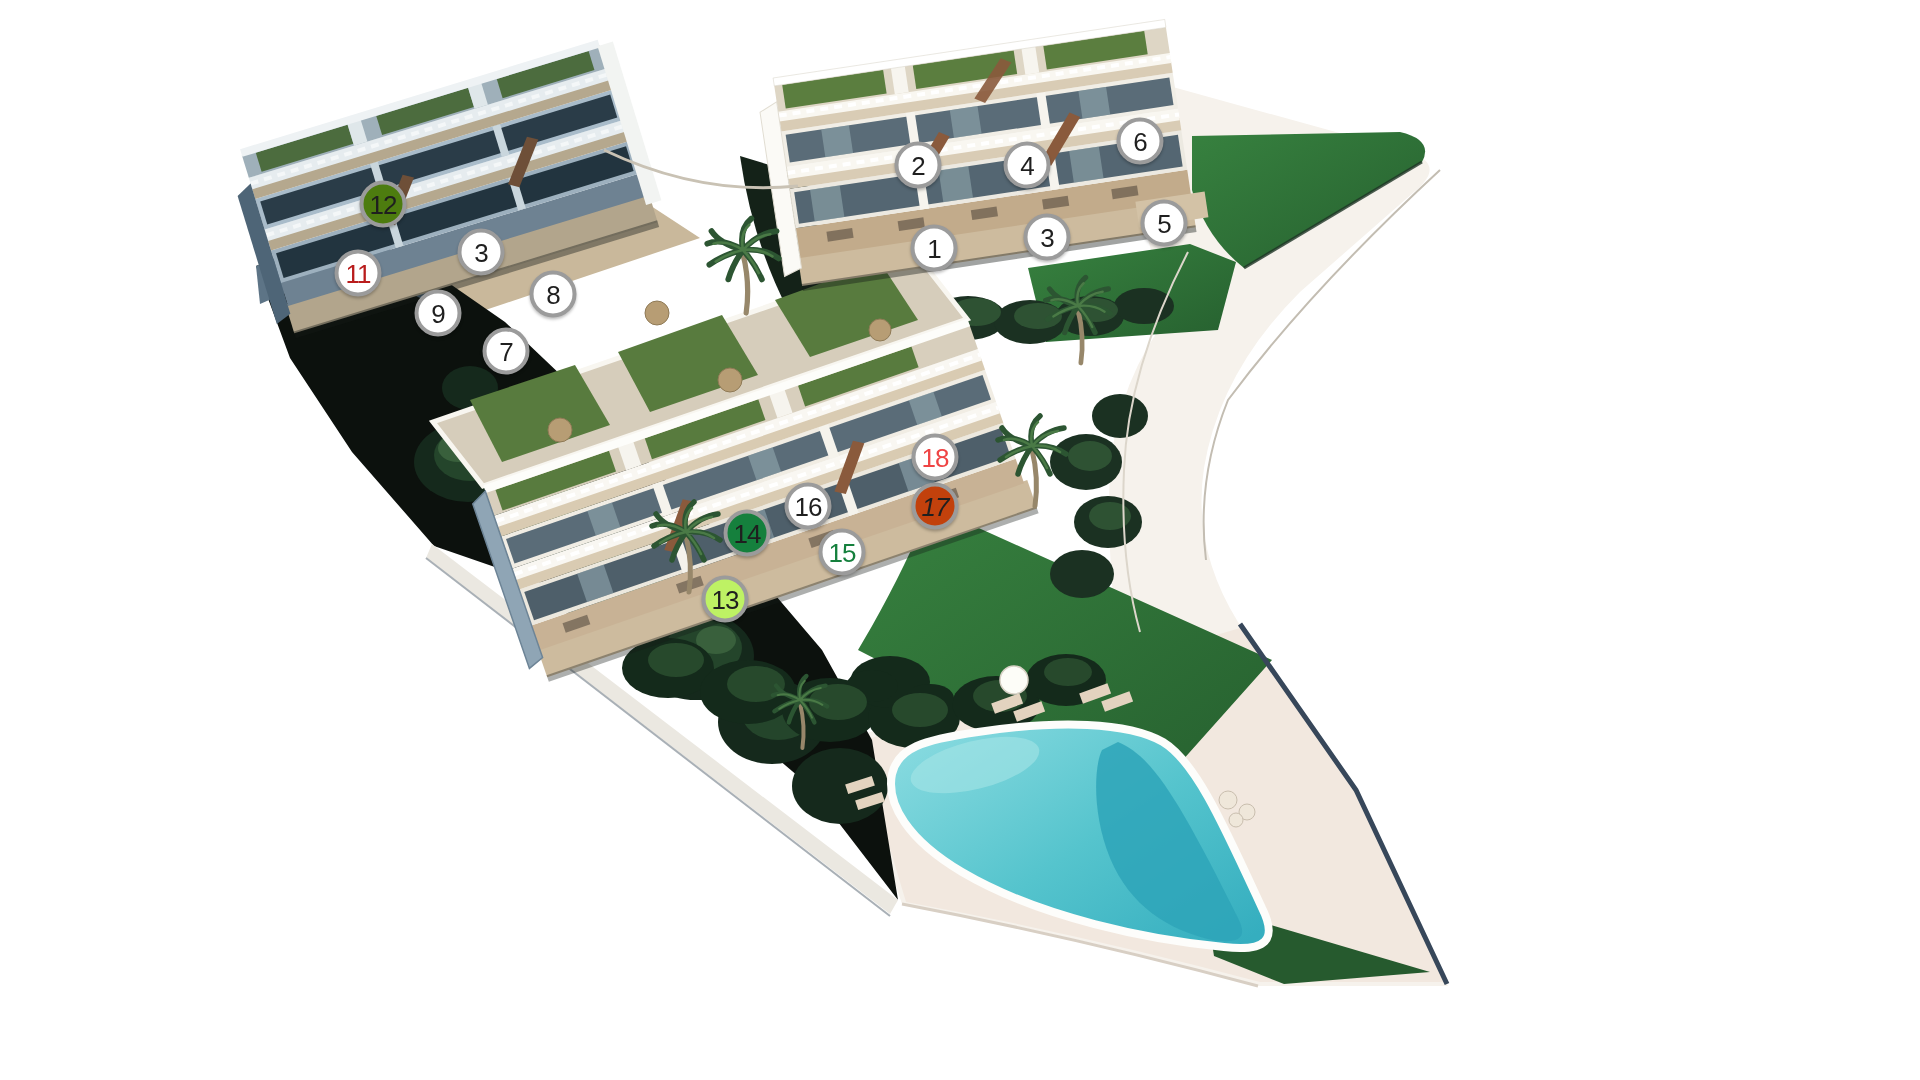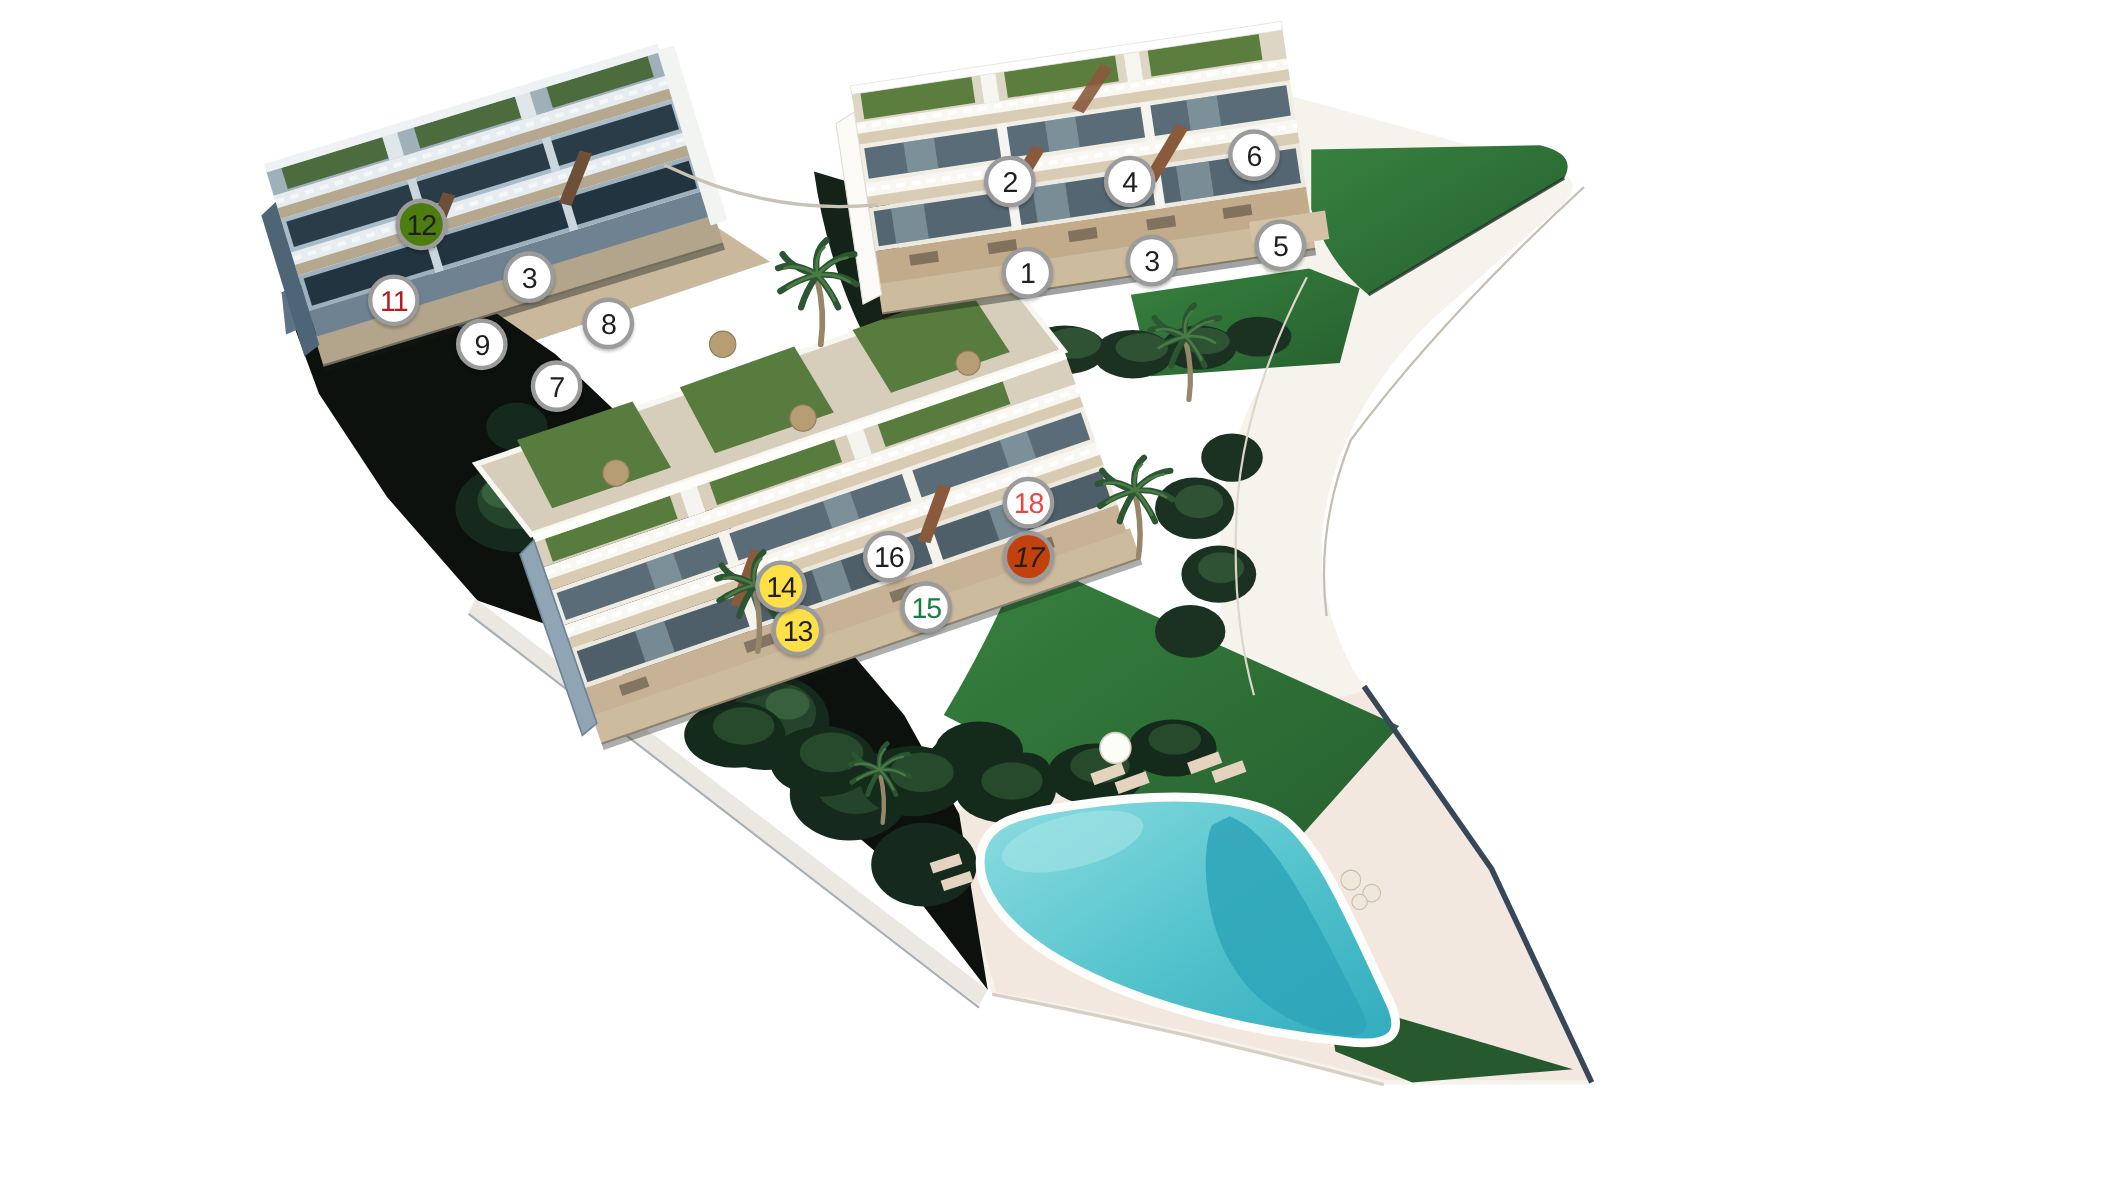--- a/index.html
+++ b/index.html
@@ -327,21 +327,21 @@
       <div class="marker" style="left: 1047px; top: 237px; background: rgb(255, 255, 255); border-color: rgb(155, 155, 155); color: rgb(31, 31, 31);">3</div>
       <div class="marker" style="left: 1027px; top: 165px; background: rgb(255, 255, 255); border-color: rgb(155, 155, 155); color: rgb(31, 31, 31);">4</div>
       <div class="marker" style="left: 1164px; top: 223px; background: rgb(255, 255, 255); border-color: rgb(155, 155, 155); color: rgb(31, 31, 31);">5</div>
       <div class="marker" style="left: 1140px; top: 141px; background: rgb(255, 255, 255); border-color: rgb(155, 155, 155); color: rgb(31, 31, 31);">6</div>
       <div class="marker" style="left: 506px; top: 351px; background: rgb(255, 255, 255); border-color: rgb(155, 155, 155); color: rgb(31, 31, 31);">7</div>
       <div class="marker" style="left: 553px; top: 294px; background: rgb(255, 255, 255); border-color: rgb(155, 155, 155); color: rgb(31, 31, 31);">8</div>
       <div class="marker" style="left: 438px; top: 313px; background: rgb(255, 255, 255); border-color: rgb(155, 155, 155); color: rgb(31, 31, 31);">9</div>
       <div class="marker" style="left: 481px; top: 252px; background: rgb(255, 255, 255); border-color: rgb(155, 155, 155); color: rgb(31, 31, 31);">3</div>
       <div class="marker" style="left: 358px; top: 273px; background: rgb(255, 255, 255); border-color: rgb(155, 155, 155); color: #b91c1c;">11</div>
       <div class="marker" style="left: 383px; top: 204px; background: #4d7c0f; border-color: rgb(155, 155, 155); color: rgb(31, 31, 31);">12</div>
-      <div class="marker" style="left: 725px; top: 573px; background: #fde047; border-color: rgb(155, 155, 155); color: rgb(31, 31, 31);">13</div>
-      <div class="marker" style="left: 710px; top: 533px; background: #fde047; border-color: rgb(155, 155, 155); color: rgb(31, 31, 31);">14</div>
+      <div class="marker" style="left: 725px; top: 599px; background: #bef264; border-color: rgb(155, 155, 155); color: rgb(31, 31, 31);">13</div>
+      <div class="marker" style="left: 747px; top: 533px; background: #15803d; border-color: rgb(155, 155, 155); color: rgb(31, 31, 31);">14</div>
       <div class="marker" style="left: 842px; top: 552px; background: rgb(255, 255, 255); border-color: rgb(155, 155, 155); color: #15803d;">15</div>
       <div class="marker" style="left: 808px; top: 506px; background: rgb(255, 255, 255); border-color: rgb(155, 155, 155); color: rgb(31, 31, 31);">16</div>
       <div class="marker" style="left: 935px; top: 506px; background: #c2410c; border-color: rgb(155, 155, 155); color: rgb(31, 31, 31); font-style: italic;">17</div>
       <div class="marker" style="left: 935px; top: 457px; background: rgb(255, 255, 255); border-color: rgb(155, 155, 155); color: #ef4444;">18</div>
     </div>
 
 </div>
 
 </body></html>

